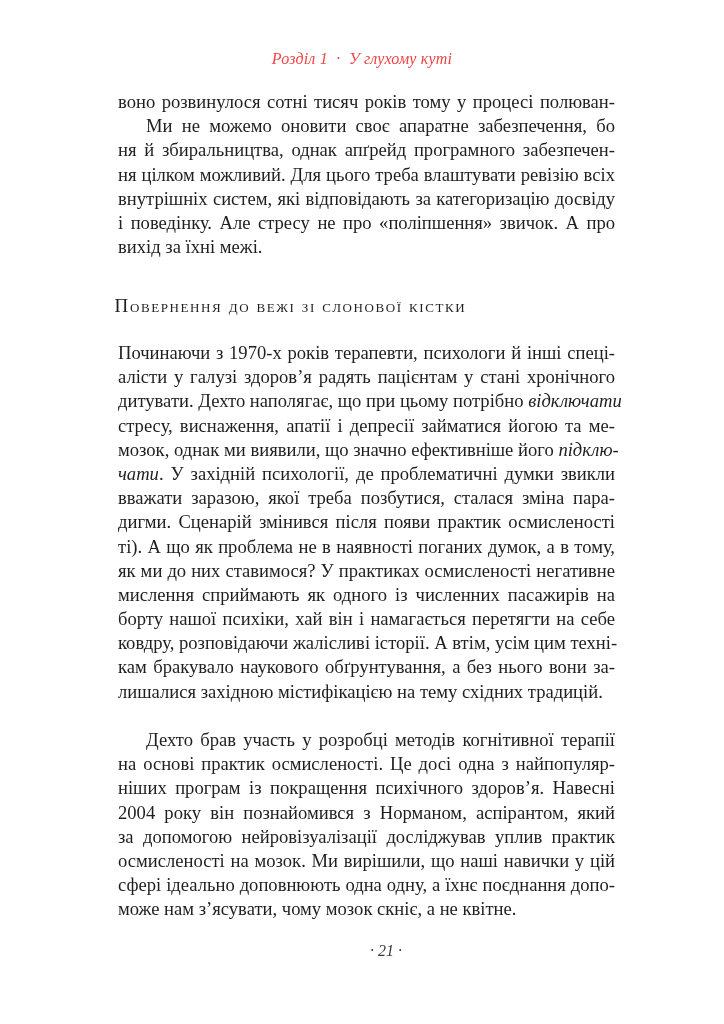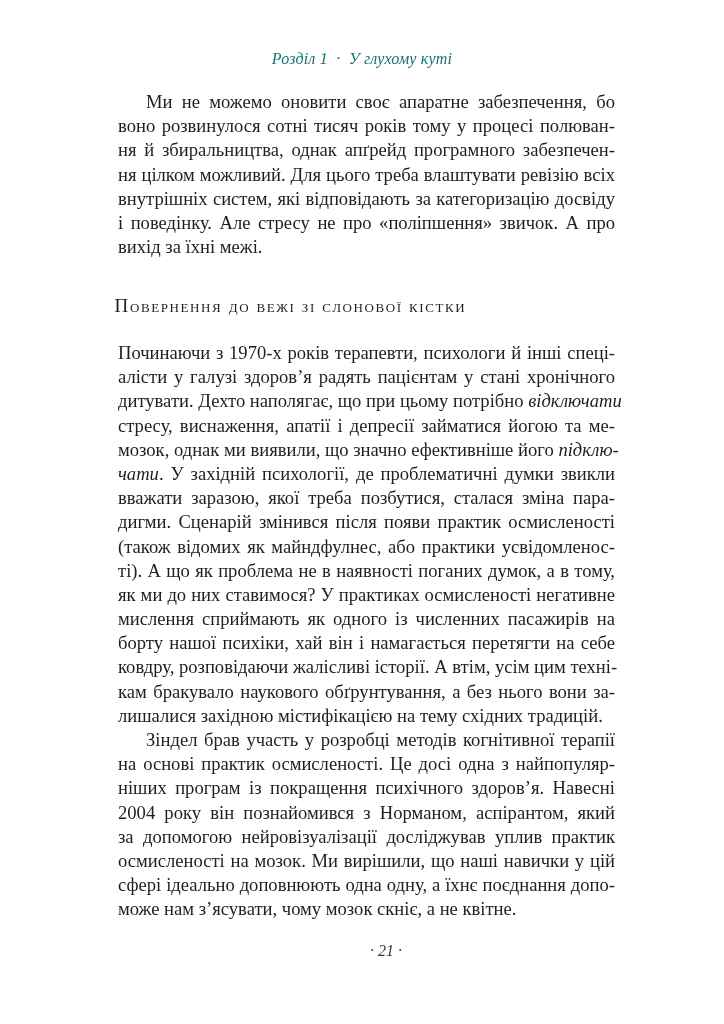--- a/index.html
+++ b/index.html
@@ -1,19 +1,19 @@
 <!DOCTYPE html>
 <html><head>
   <meta charset="utf-8">
   <style>
     html, body { margin: 0; padding: 0; background: #ffffff; }
     body { width: 724px; height: 1024px; position: relative; overflow: hidden;
       font-family: "Liberation Serif", "DejaVu Serif", serif; color: #1f1f1f; }
     .running-head { position: absolute; top: 50px; left: 0; width: 724px; text-align: center;
-      font-style: italic; font-size: 16px; color: #0f766e; letter-spacing: 0.2px; }
+      font-style: italic; font-size: 16px; color: #ef4444; letter-spacing: 0.2px; }
     .text-block { position: absolute; left: 118px; width: 497px; }
     .line { height: 24.2px; line-height: 24.2px; font-size: 18.6px; white-space: nowrap;
       text-align: justify; text-align-last: justify; display: block; }
     .line.last { text-align-last: left; }
     .line.indent { padding-left: 28px; }
     .heading { position: absolute; top: 295px; left: 0; width: 581px; text-align: center;
       font-variant: small-caps; font-size: 19px; letter-spacing: 1.6px; color: #1f1f1f; }
     .folio { position: absolute; top: 942px; left: 0; width: 724px; text-align: center;
       font-style: italic; font-size: 16px; color: #3a3a3a; padding-left: 24px; }
     em { font-style: italic; }
@@ -21,52 +21,51 @@
 </head>
 <body>
 
 <div class="running-head">
   <span>Розділ 1</span>
   &nbsp;<span>·</span>&nbsp;
   <span>У глухому куті</span>
 </div>
 
 <div class="text-block" style="top:90px;">
+  <span class="line">воно розвинулося сотні тисяч років тому у процесі полюван-</span>
   <span class="line indent">Ми не можемо оновити своє апаратне забезпечення, бо</span>
-  <span class="line">воно розвинулося сотні тисяч років тому у процесі полюван-</span>
   <span class="line">ня й збиральництва, однак апґрейд програмного забезпечен-</span>
   <span class="line">ня цілком можливий. Для цього треба влаштувати ревізію всіх</span>
   <span class="line">внутрішніх систем, які відповідають за категоризацію досвіду</span>
   <span class="line">і поведінку. Але стресу не про «поліпшення» звичок. А про</span>
   <span class="line last">вихід за їхні межі.</span>
 </div>
 
 <div class="heading">Повернення до вежі зі слонової кістки</div>
 
 <div class="text-block" style="top:341px;">
   <span class="line">Починаючи з 1970-х років терапевти, психологи й інші спеці-</span>
   <span class="line">алісти у галузі здоров’я радять пацієнтам у стані хронічного</span>
   <span class="line"><span>дитувати. Дехто наполягає, що при цьому потрібно</span> <em>відключати</em></span>
   <span class="line">стресу, виснаження, апатії і депресії займатися йогою та ме-</span>
   <span class="line"><span>мозок, однак ми виявили, що значно ефективніше його</span> <em>підклю-</em></span>
   <span class="line"><em>чати</em><span>. У західній психології, де проблематичні думки звикли</span></span>
   <span class="line">вважати заразою, якої треба позбутися, сталася зміна пара-</span>
   <span class="line">дигми. Сценарій змінився після появи практик осмисленості</span>
-  <span class="line">(також відомих як майндфулнес, або практики усвідомленос-</span>
   <span class="line">ті). А що як проблема не в наявності поганих думок, а в тому,</span>
   <span class="line">як ми до них ставимося? У практиках осмисленості негативне</span>
   <span class="line">мислення сприймають як одного із численних пасажирів на</span>
   <span class="line">борту нашої психіки, хай він і намагається перетягти на себе</span>
   <span class="line">ковдру, розповідаючи жалісливі історії. А втім, усім цим техні-</span>
   <span class="line">кам бракувало наукового обґрунтування, а без нього вони за-</span>
   <span class="line last">лишалися західною містифікацією на тему східних традицій.</span>
 </div>
 
 <div class="text-block" style="top:728px;">
-  <span class="line indent">Зіндел брав участь у розробці методів когнітивної терапії</span>
+  <span class="line indent">Дехто брав участь у розробці методів когнітивної терапії</span>
   <span class="line">на основі практик осмисленості. Це досі одна з найпопуляр-</span>
   <span class="line">ніших програм із покращення психічного здоров’я. Навесні</span>
   <span class="line">2004 року він познайомився з Норманом, аспірантом, який</span>
   <span class="line">за допомогою нейровізуалізації досліджував уплив практик</span>
   <span class="line">осмисленості на мозок. Ми вирішили, що наші навички у цій</span>
   <span class="line">сфері ідеально доповнюють одна одну, а їхнє поєднання допо-</span>
   <span class="line last">може нам з’ясувати, чому мозок скніє, а не квітне.</span>
 </div>
 
 <div class="folio">· 21 ·</div>

